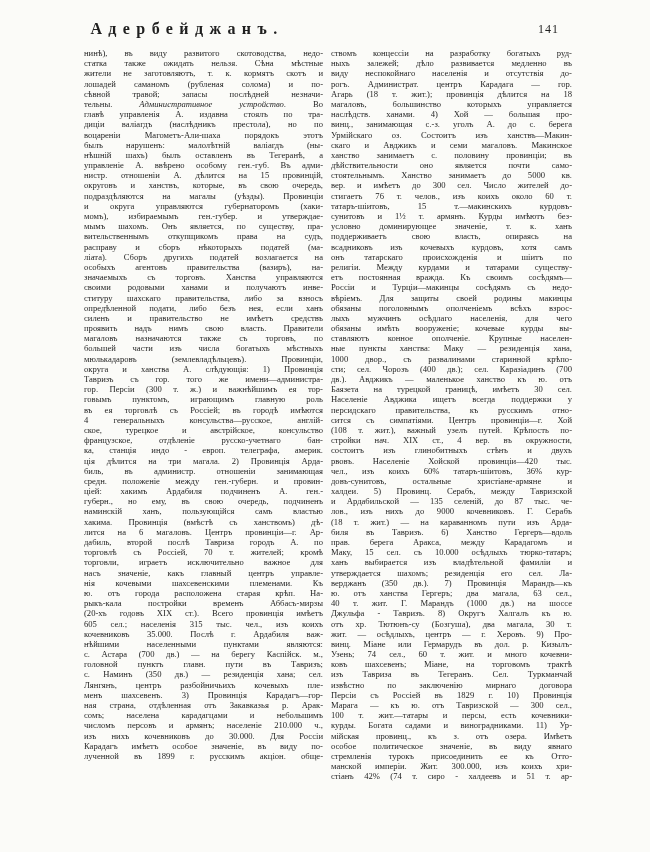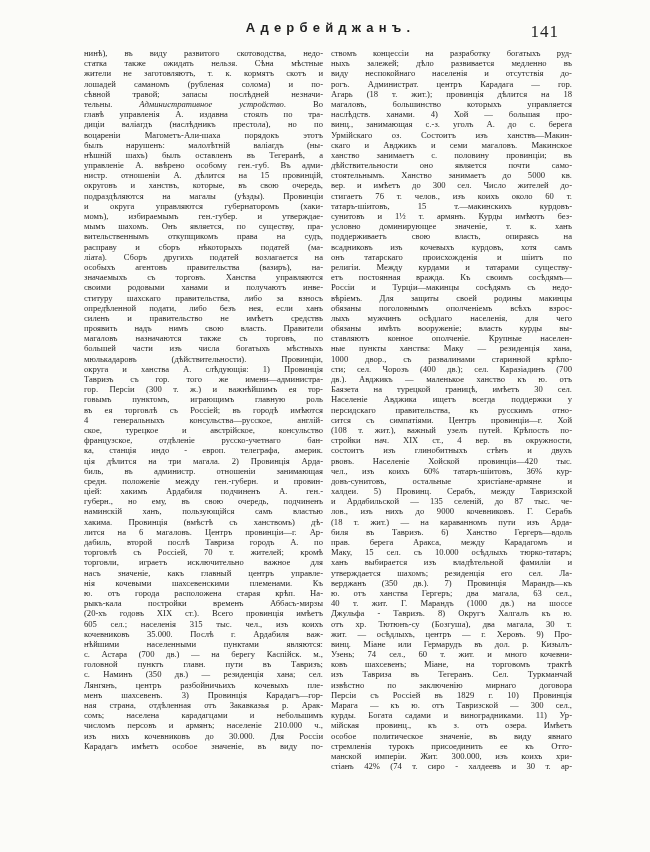--- a/index.html
+++ b/index.html
@@ -17,32 +17,32 @@
   }
   .running-header {
     position: absolute;
     top: 20px;
     left: 84px;
     width: 488px;
     height: 18px;
   }
   .running-title {
     display: block;
-    text-align: center;
+    text-align: left;
     font-weight: bold;
-    font-size: 13px;
+    font-size: 16px;
     letter-spacing: 0.4em;
-    font-family: Liberation Sans, sans-serif;
+    font-family: Liberation Serif, serif;
     padding-left: 0.4em; 
   }
   .page-number {
     position: absolute;
     right: 13px;
     top: 2px;
-    font-size: 17px;
+    font-size: 12px;
     letter-spacing: 1px;
   }
   .columns {
     position: absolute;
     top: 48px;
     left: 84px;
     width: 489px;
     display: flex;
     gap: 8px;
   }
@@ -97,21 +97,21 @@
         <div class="line">ліата). Сборъ другихъ податей возлагается на</div>
         <div class="line">особыхъ агентовъ правительства (вазиръ), на-</div>
         <div class="line">значаемыхъ съ торговъ. Ханства управляются</div>
         <div class="line">своими родовыми ханами и получаютъ инве-</div>
         <div class="line">ституру шахскаго правительства, либо за взносъ</div>
         <div class="line">опредѣленной подати, либо безъ нея, если ханъ</div>
         <div class="line">силенъ и правительство не имѣетъ средствъ</div>
         <div class="line">проявить надъ нимъ свою власть. Правители</div>
         <div class="line">магаловъ назначаются также съ торговъ, по</div>
         <div class="line">большей части изъ числа богатыхъ мѣстныхъ</div>
-        <div class="line">мюлькадаровъ (дѣйствительности). Провинціи,</div>
+        <div class="line">мюлькадаровъ (землевладѣльцевъ). Провинціи,</div>
         <div class="line">округа и ханства А. слѣдующія: 1) Провинція</div>
         <div class="line">Тавризъ съ гор. того же имени—администра-</div>
         <div class="line">гор. Персіи (300 т. ж.) и важнѣйшимъ ея тор-</div>
         <div class="line">говымъ пунктомъ, играющимъ главную роль</div>
         <div class="line">въ ея торговлѣ съ Россіей; въ городѣ имѣются</div>
         <div class="line">4 генеральныхъ консульства—русское, англій-</div>
         <div class="line">ское, турецкое и австрійское, консульство</div>
         <div class="line">французское, отдѣленіе русско-учетнаго бан-</div>
         <div class="line">ка, станція индо - европ. телеграфа, америк.</div>
         <div class="line">ція дѣлится на три магала. 2) Провинція Арда-</div>
@@ -136,20 +136,21 @@
         <div class="line">с. Астара (700 дв.) — на берегу Каспійск. м.,</div>
         <div class="line">головной пунктъ главн. пути въ Тавризъ;</div>
         <div class="line">с. Наминъ (350 дв.) — резиденція хана; сел.</div>
         <div class="line">Лянгянъ, центръ разбойничьихъ кочевыхъ пле-</div>
         <div class="line">менъ шахсевенъ. 3) Провинція Карадагъ—гор-</div>
         <div class="line">ная страна, отдѣленная отъ Закавказья р. Арак-</div>
         <div class="line">сомъ; населена карадагцами и небольшимъ</div>
         <div class="line">числомъ персовъ и армянъ; населеніе 210.000 ч.,</div>
         <div class="line">изъ нихъ кочевниковъ до 30.000. Для Россіи</div>
         <div class="line">Карадагъ имѣетъ особое значеніе, въ виду по-</div>
+        <div class="line">лученной въ 1899 г. русскимъ акціон. обще-</div>
       </div>
     <div class="col col-right">
         <div class="line">ствомъ концессіи на разработку богатыхъ руд-</div>
         <div class="line">ныхъ залежей; дѣло развивается медленно въ</div>
         <div class="line">виду неспокойнаго населенія и отсутствія до-</div>
         <div class="line">рогъ. Администрат. центръ Карадага — гор.</div>
         <div class="line">Агарь (18 т. жит.); провинція дѣлится на 18</div>
         <div class="line">магаловъ, большинство которыхъ управляется</div>
         <div class="line">наслѣдств. ханами. 4) Хой — большая про-</div>
         <div class="line">винц., занимающая с.-з. уголъ А. до с. берега</div>
@@ -165,21 +166,21 @@
         <div class="line">условно доминирующее значеніе, т. к. ханъ</div>
         <div class="line">поддерживаетъ свою власть, опираясь на</div>
         <div class="line">всадниковъ изъ кочевыхъ курдовъ, хотя самъ</div>
         <div class="line">онъ татарскаго происхожденія и шіитъ по</div>
         <div class="line">религіи. Между курдами и татарами существу-</div>
         <div class="line">етъ постоянная вражда. Къ своимъ сосѣдямъ—</div>
         <div class="line">Россіи и Турціи—макинцы сосѣдямъ съ недо-</div>
         <div class="line">вѣріемъ. Для защиты своей родины макинцы</div>
         <div class="line">обязаны поголовнымъ ополченіемъ всѣхъ взрос-</div>
         <div class="line">лыхъ мужчинъ осѣдлаго населенія, для чего</div>
-        <div class="line">обязаны имѣть вооруженіе; власть курды вы-</div>
+        <div class="line">обязаны имѣть вооруженіе; кочевые курды вы-</div>
         <div class="line">ставляютъ конное ополченіе. Крупные населен-</div>
         <div class="line">ные пункты ханства: Маку — резиденція хана,</div>
         <div class="line">1000 двор., съ развалинами старинной крѣпо-</div>
         <div class="line">сти; сел. Чорозъ (400 дв.); сел. Каразіадинъ (700</div>
         <div class="line">дв.). Авджикъ — маленькое ханство къ ю. отъ</div>
         <div class="line">Баязета на турецкой границѣ, имѣетъ 30 сел.</div>
         <div class="line">Населеніе Авджика ищетъ всегда поддержки у</div>
         <div class="line">персидскаго правительства, къ русскимъ отно-</div>
         <div class="line">сится съ симпатіями. Центръ провинціи—г. Хой</div>
         <div class="line">(108 т. жит.), важный узелъ путей. Крѣпость по-</div>
@@ -203,22 +204,23 @@
         <div class="line">Джульфа - Тавризъ. 8) Округъ Халгалъ къ ю.</div>
         <div class="line">отъ хр. Тютюнъ-су (Бозгуша), два магала, 30 т.</div>
         <div class="line">жит. — осѣдлыхъ, центръ — г. Херовъ. 9) Про-</div>
         <div class="line">винц. Міане или Гермарудъ въ дол. р. Кизылъ-</div>
         <div class="line">Узень; 74 сел., 60 т. жит. и много кочевни-</div>
         <div class="line">ковъ шахсевенъ; Міане, на торговомъ трактѣ</div>
         <div class="line">изъ Тавриза въ Тегеранъ. Сел. Туркманчай</div>
         <div class="line">извѣстно по заключенію мирнаго договора</div>
         <div class="line">Персіи съ Россіей въ 1829 г. 10) Провинція</div>
         <div class="line">Марага — къ ю. отъ Тавризской — 300 сел.,</div>
+        <div class="line">100 т. жит.—татары и персы, есть кочевники-</div>
         <div class="line">курды. Богата садами и виноградниками. 11) Ур-</div>
         <div class="line">мійская провинц., къ з. отъ озера. Имѣетъ</div>
         <div class="line">особое политическое значеніе, въ виду явнаго</div>
         <div class="line">стремленія турокъ присоединить ее къ Отто-</div>
         <div class="line">манской имперіи. Жит. 300.000, изъ коихъ хри-</div>
-        <div class="line">стіанъ 42% (74 т. сиро - халдеевъ и 30 т. ар-</div>
+        <div class="line">стіанъ 42% (74 т. сиро - халдеевъ и 51 т. ар-</div>
       </div>
   </div>
 
 </div>
 
 </body></html>

